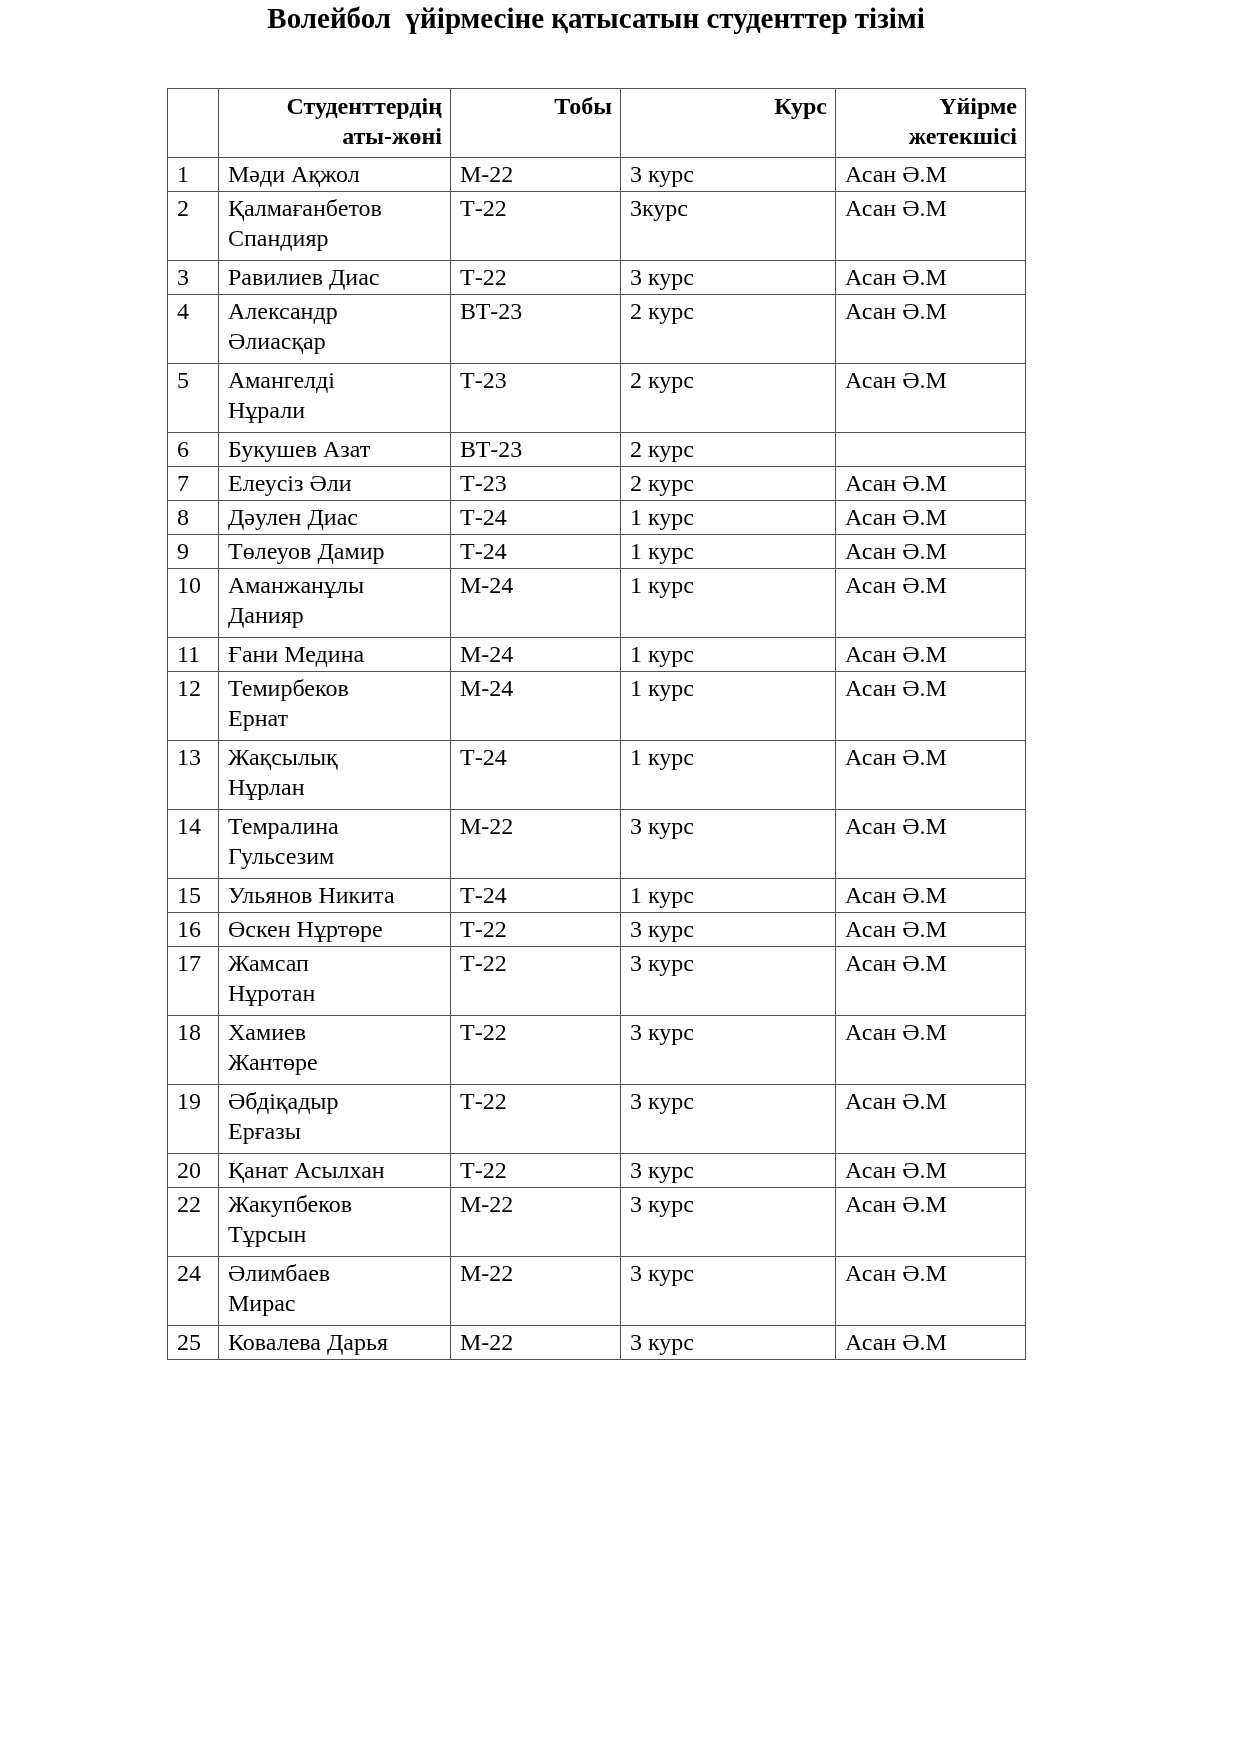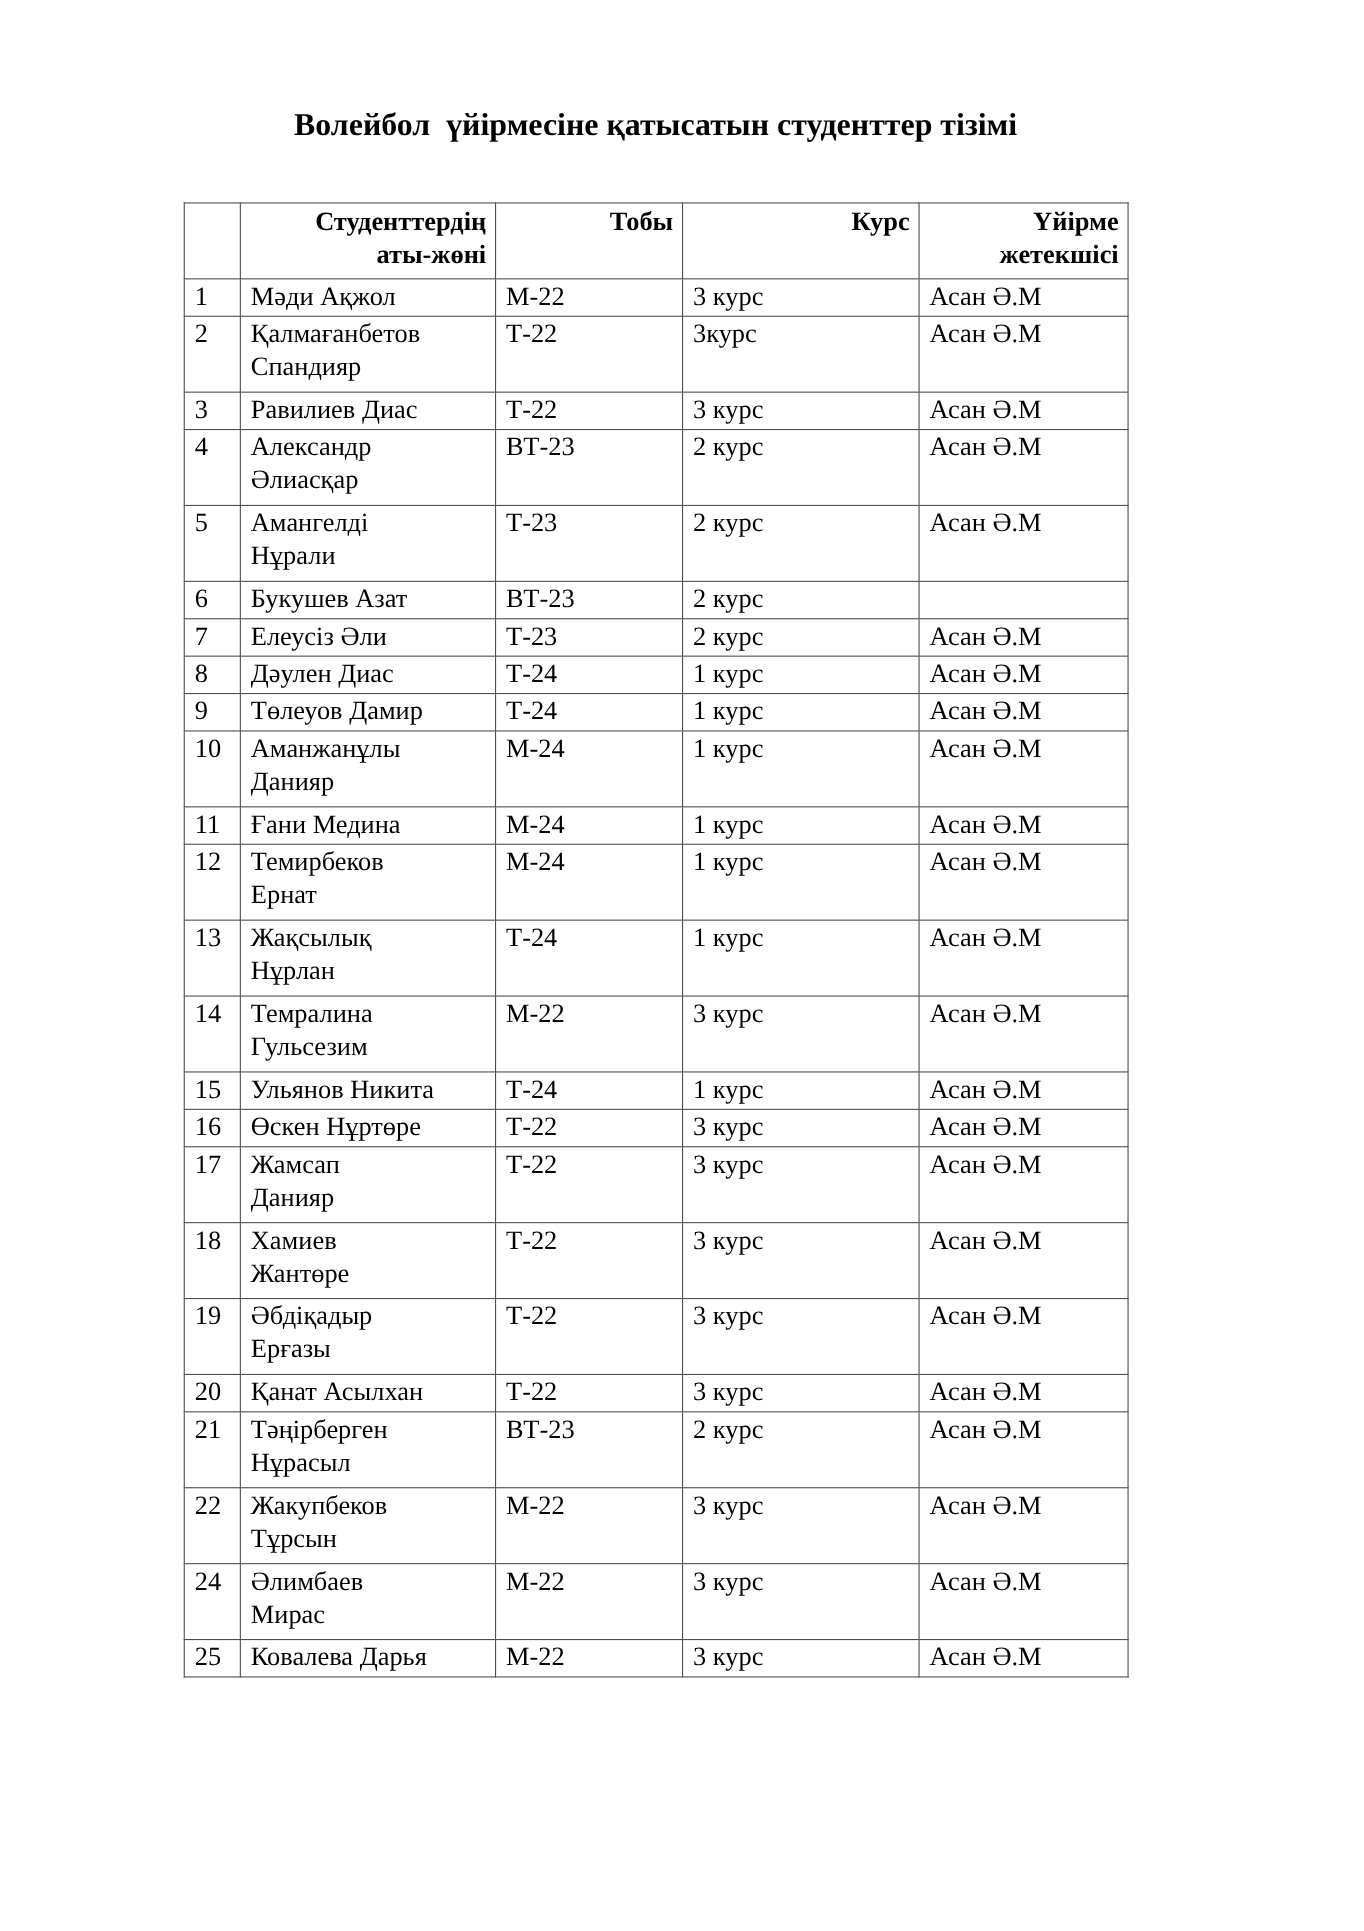--- a/index.html
+++ b/index.html
@@ -7,21 +7,20 @@
     padding: 0;
     background: #ffffff;
   }
   .page {
     width: 1240px;
     height: 1755px;
     background: #ffffff;
     color: #000000;
     font-family: "Liberation Serif", "DejaVu Serif", serif;
     box-sizing: border-box;
-    padding-top: 96px;
     overflow: hidden;
   }
   .doc-title {
     margin: 0 0 0 167px;
     width: 858px;
     text-align: center;
     font-size: 29px;
     line-height: 36px;
     font-weight: bold;
     white-space: pre;
@@ -196,21 +195,21 @@
         <tr>
           <td>16</td>
           <td>Өскен Нұртөре</td>
           <td>Т-22</td>
           <td>3 курс</td>
           <td>Асан Ә.М</td>
         </tr>
         <tr class="row-tall">
           <td>17</td>
           <td>Жамсап
-Данияр</td>
+Нұротан</td>
           <td>Т-22</td>
           <td>3 курс</td>
           <td>Асан Ә.М</td>
         </tr>
         <tr class="row-tall">
           <td>18</td>
           <td>Хамиев
 Жантөре</td>
           <td>Т-22</td>
           <td>3 курс</td>
@@ -222,28 +221,20 @@
 Ерғазы</td>
           <td>Т-22</td>
           <td>3 курс</td>
           <td>Асан Ә.М</td>
         </tr>
         <tr>
           <td>20</td>
           <td>Қанат Асылхан</td>
           <td>Т-22</td>
           <td>3 курс</td>
-          <td>Асан Ә.М</td>
-        </tr>
-        <tr class="row-tall">
-          <td>21</td>
-          <td>Тәңірберген
-Нұрасыл</td>
-          <td>ВТ-23</td>
-          <td>2 курс</td>
           <td>Асан Ә.М</td>
         </tr>
         <tr class="row-tall">
           <td>22</td>
           <td>Жакупбеков
 Тұрсын</td>
           <td>М-22</td>
           <td>3 курс</td>
           <td>Асан Ә.М</td>
         </tr>

